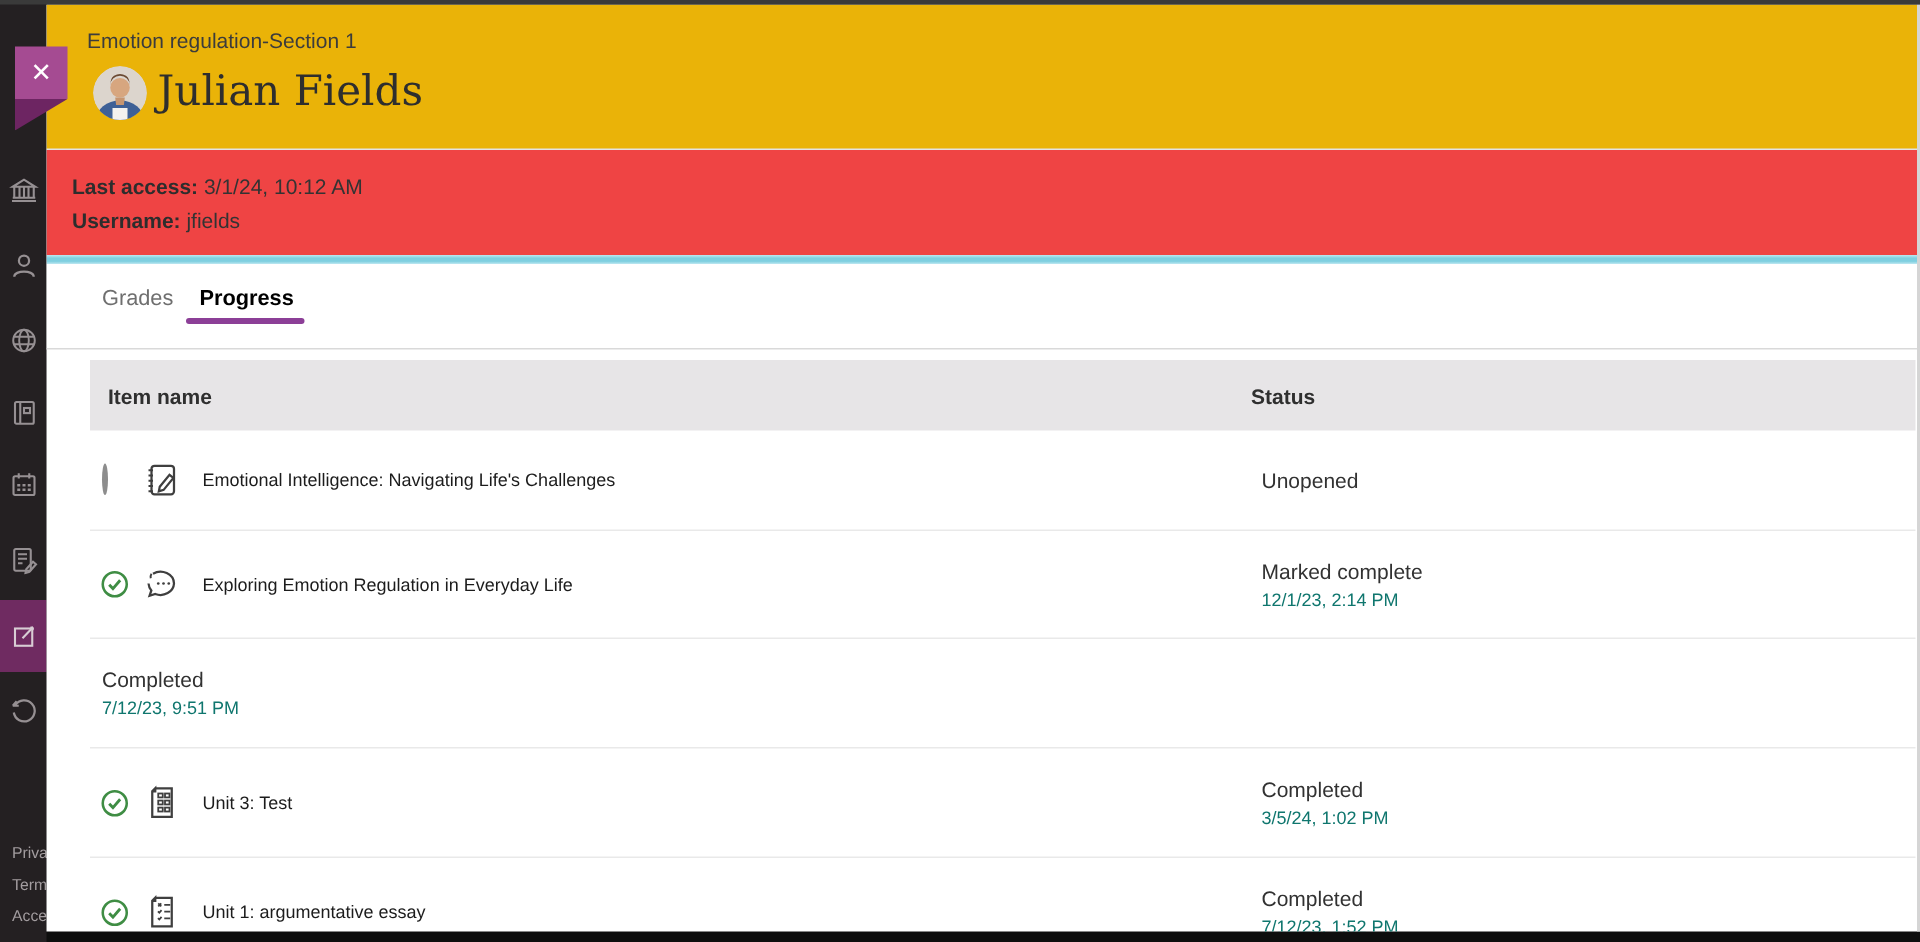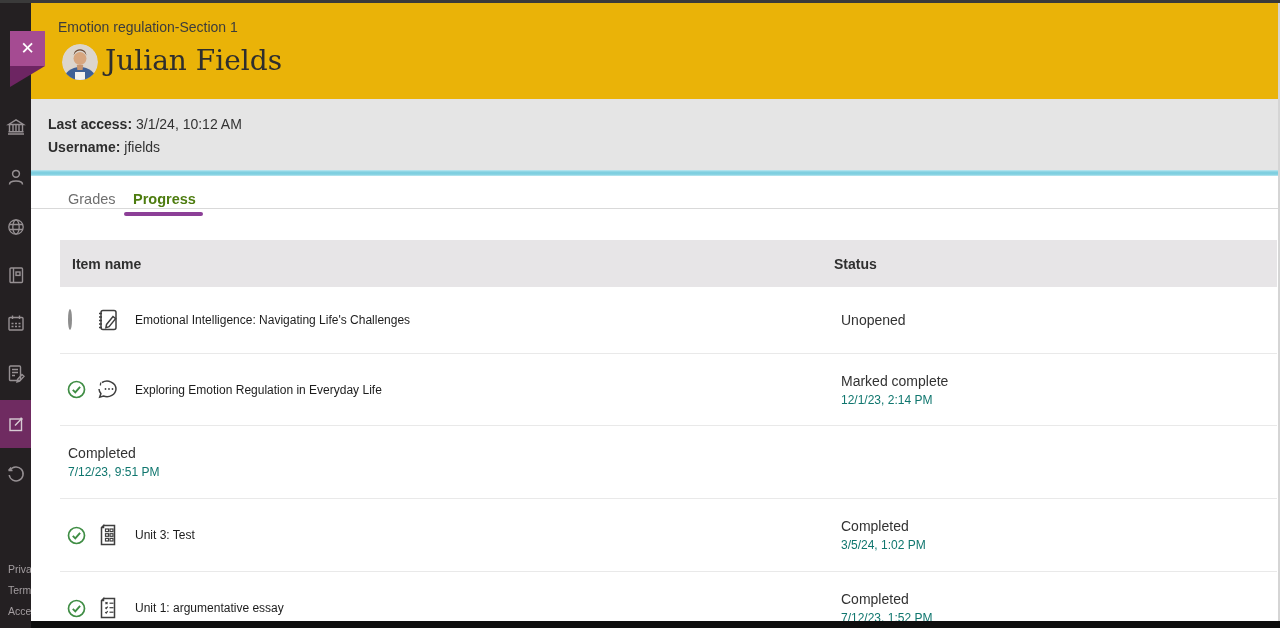--- a/index.html
+++ b/index.html
@@ -25,29 +25,29 @@
   
   .panel { position:absolute; left:31px; top:3px; width:1249px; height:618px; background:#fff; z-index:2;
            overflow:hidden; border-right:2px solid #d5d5d5; }
 
   .panel-header { position:relative; height:97px; border-bottom:1px solid #e3e3e3; background:#eab308; }
   .course-label { position:absolute; left:27px; top:16px; font-size:14px; color:#3c3c3c; }
   .avatar { position:absolute; left:31px; top:41px; width:36px; height:36px; border-radius:50%; overflow:hidden; }
   .avatar svg { display:block; }
   .student-name { position:absolute; left:74px; top:41px; font-family:"DejaVu Serif", serif; font-size:28px; color:#2e2e2e; }
 
-  .meta { position:relative; height:70px; background:#e5e5e5; padding:13px 0 0 17px; font-size:14px; color:#333; line-height:23px; }
+  .meta { position:relative; height:70px; background:#ef4444; padding:13px 0 0 17px; font-size:14px; color:#333; line-height:23px; }
   .meta b { font-weight:700; color:#2d2d2d; }
 
   .cyan-bar { height:6px; background:linear-gradient(to bottom,#bfe8f1,#7fcfe0 35%,#7fcfe0 70%,#bfe8f1); }
 
-  .tabs { position:relative; height:33px; border-bottom:1px solid #d9d9d9; background:#fff; }
+  .tabs { position:relative; height:57px; border-bottom:1px solid #d9d9d9; background:#fff; }
   .tab { position:absolute; top:15px; font-size:14.5px; cursor:pointer; }
   .tab-grades { left:37px; color:#6f6f6f; }
-  .tab-progress { left:102px; color:#4d7c0f; font-weight:700; }
+  .tab-progress { left:102px; color:#000000; font-weight:700; }
   .tab-underline { position:absolute; left:93px; top:36px; width:79px; height:4px; background:#8c3f97; border-radius:2px; }
 
   
   .ptable { position:absolute; left:29px; top:237px; width:1217px; }
   .thead { display:flex; align-items:center; height:47px; background:#e7e5e7; font-size:14px; font-weight:700; color:#2f2f2f; }
   .col-item-h { width:773px; padding-left:12px; }
   .col-status-h { padding-left:1px; }
 
   .prow { display:flex; align-items:center; }
   .prow + .prow { border-top:1px solid #e9e9e9; }

